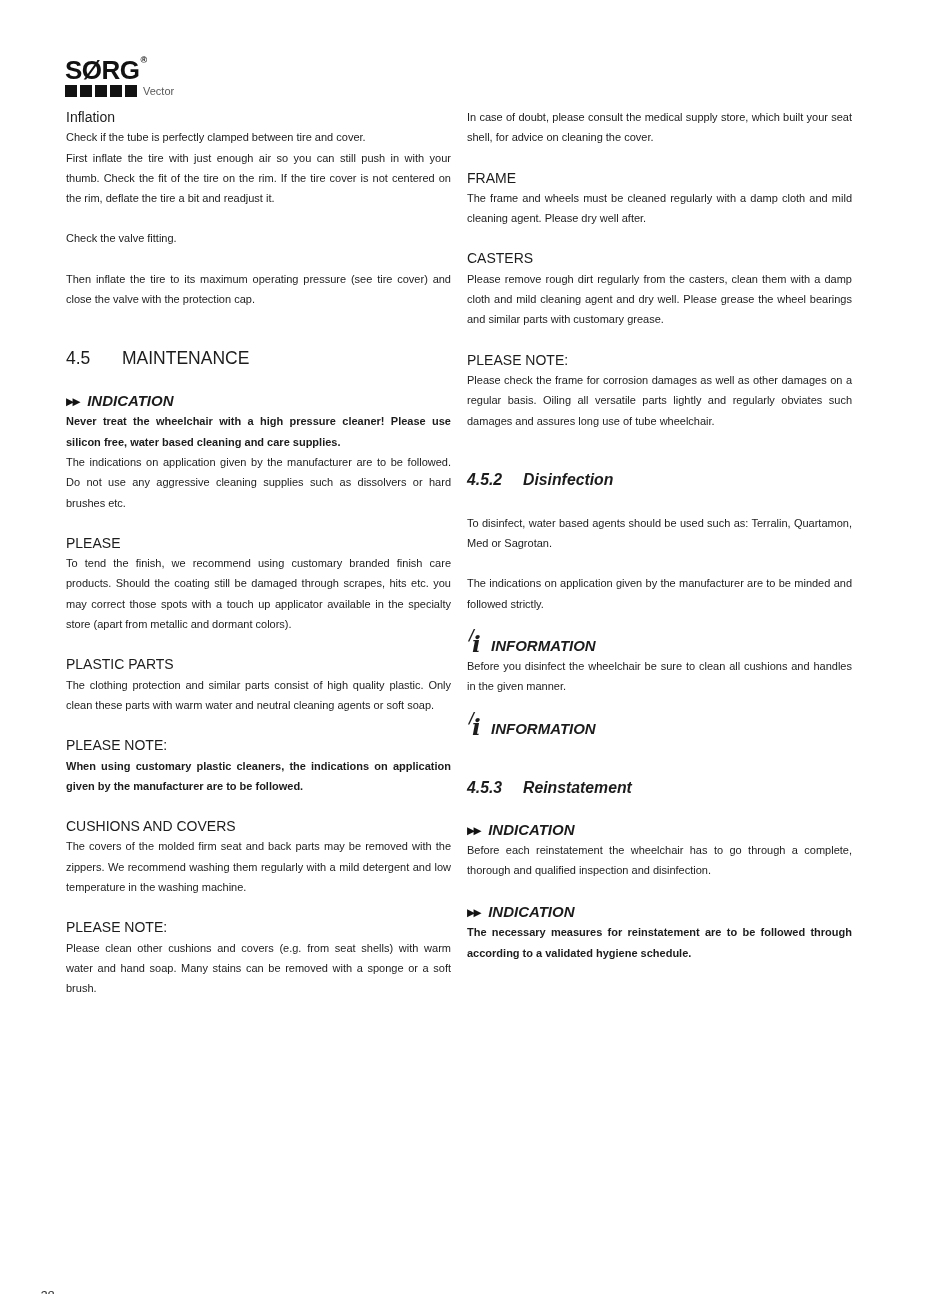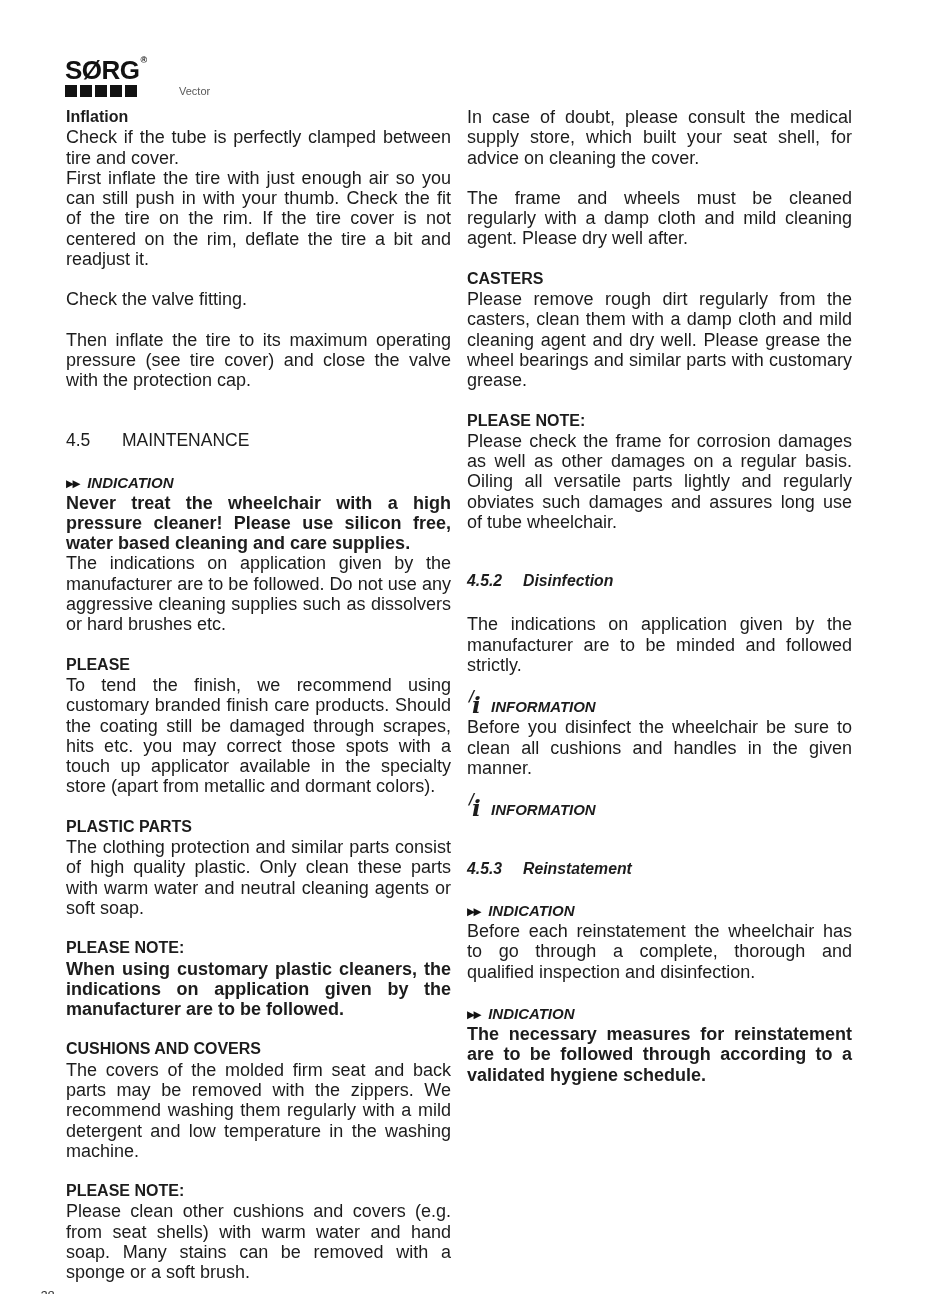--- a/index.html
+++ b/index.html
@@ -9,32 +9,32 @@
     position:relative; width:950px; height:1292px; background:#ffffff;
     color:#1c1c1c; font-family:"Liberation Sans","DejaVu Sans",sans-serif;
     overflow:hidden;
     margin-top:45px;
   }
 
   
   .logo { position:absolute; left:65px; top:12px; }
   .logo-word { display:flex; align-items:flex-start; font-size:26px; font-weight:bold; letter-spacing:-0.5px; color:#121212; line-height:1; }
   .logo-word .reg { font-size:9px; font-weight:bold; margin-left:1px; margin-top:-1px; letter-spacing:0; }
-  .logo-bottom { display:flex; align-items:flex-end; margin-top:2px;gap:36px; }
+  .logo-bottom { display:flex; align-items:flex-end; margin-top:2px; }
   .squares { display:flex; gap:3px; }
   .sq { width:12px; height:12px; background:#121212; display:block; }
   .vector { font-size:11px; color:#595959; margin-left:6px; line-height:1.1; }
 
   
   .content { position:absolute; left:66px; top:62px; width:786px; display:flex; gap:16px; }
   .col { width:385px; }
 
-  .para { font-size:18px; line-height:20.3px; text-align:justify; }
+  .para { font-size:11px; line-height:20.3px; text-align:justify; }
   .bold { font-weight:bold; }
-  .run-h { font-size:16px; line-height:20.3px; font-weight:bold; }
+  .run-h { font-size:14px; line-height:20.3px; font-weight:normal; }
 
   .sec-h { display:flex; font-size:17.5px; font-weight:normal; line-height:22px; }
   .sub-h { display:flex; font-size:15.8px; font-weight:bold; font-style:italic; line-height:21px; }
   .sec-num { width:56px; flex:none; }
 
   .note-label { display:flex; align-items:center; font-weight:bold; font-style:italic; font-size:15px; line-height:20px; }
   .arrows { font-family:"DejaVu Sans",sans-serif; font-style:normal; font-size:10.5px; letter-spacing:-1.5px; margin-right:8px; color:#121212; }
 
   .info-label { display:flex; align-items:flex-end; gap:7px; font-weight:bold; font-style:italic; font-size:15px; line-height:20px; }
   .info-icon { position:relative; display:inline-block; width:17px; height:20px; flex:none; }
@@ -106,32 +106,34 @@
 
       <h3 class="run-h">PLEASE NOTE:</h3>
       <p class="para">Please clean other cushions and covers (e.g. from seat shells) with warm water and hand soap. Many stains can be removed with a sponge or a soft brush.</p>
 
     </section>
 
     <section class="col">
 
       <p class="para mb">In case of doubt, please consult the medical supply store, which built your seat shell, for advice on cleaning the cover.</p>
 
+      <h3 class="run-h">FRAME</h3>
       <p class="para mb">The frame and wheels must be cleaned regularly with a damp cloth and mild cleaning agent. Please dry well after.</p>
 
       <h3 class="run-h">CASTERS</h3>
       <p class="para mb">Please remove rough dirt regularly from the casters, clean them with a damp cloth and mild cleaning agent and dry well. Please grease the wheel bearings and similar parts with customary grease.</p>
 
       <h3 class="run-h">PLEASE NOTE:</h3>
       <p class="para">Please check the frame for corrosion damages as well as other damages on a regular basis. Oiling all versatile parts lightly and regularly obviates such damages and assures long use of tube wheelchair.</p>
 
       <h3 class="sub-h mt-lg mb-md">
         <span class="sec-num">4.5.2</span>
         <span>Disinfection</span>
       </h3>
+      <p class="para mb">To disinfect, water based agents should be used such as: Terralin, Quartamon, Med or Sagrotan.</p>
       <p class="para">The indications on application given by the manufacturer are to be minded and followed strictly.</p>
 
       <div class="info-label mt-md">
         <span class="info-icon">
           <span class="slash">/</span>
           <span class="ii">i</span>
         </span>
         <span>INFORMATION</span>
       </div>
       <p class="para">Before you disinfect the wheelchair be sure to clean all cushions and handles in the given manner.</p>

